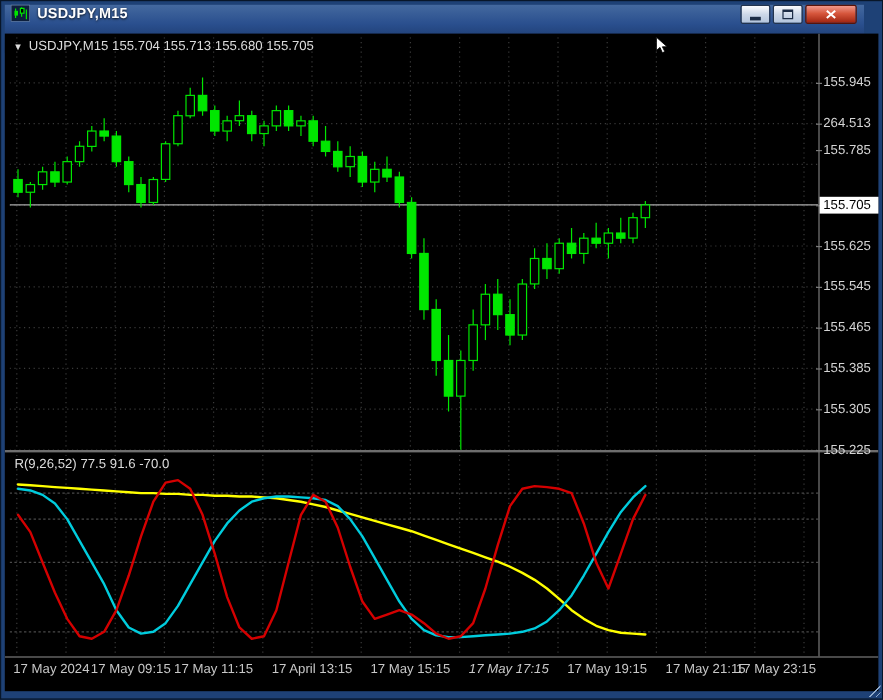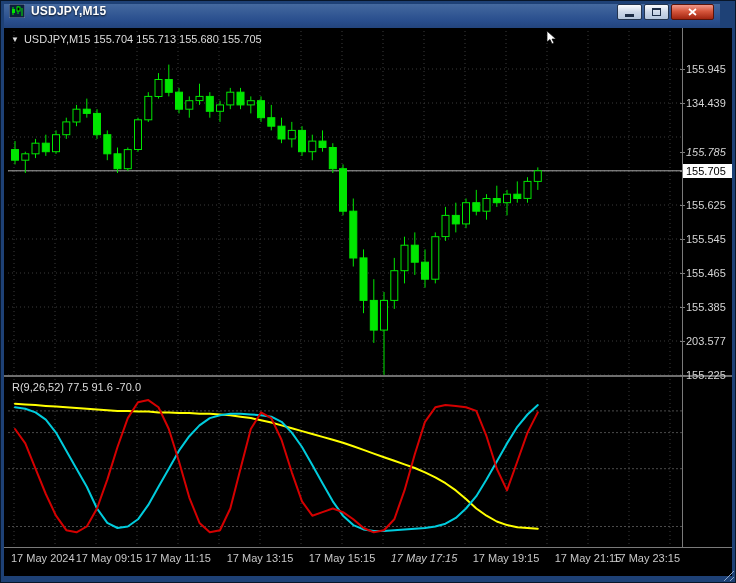--- a/index.html
+++ b/index.html
@@ -246,38 +246,38 @@
         </g>
         <polyline points="7.0,24.7 17.3,25.4 27.5,26.1 37.8,26.9 48.0,27.6 58.3,28.3 68.5,29.0 78.8,29.7 89.0,30.5 99.3,31.2 109.5,31.9 119.8,31.9 130.0,32.6 140.3,32.6 150.5,33.4 160.8,33.4 171.0,34.1 181.3,34.1 191.5,34.8 201.8,34.8 212.0,35.5 222.3,36.2 232.5,37.7 242.8,39.1 253.0,41.3 263.3,43.5 273.5,46.4 283.8,49.3 294.0,52.1 304.3,55.0 314.5,57.9 324.8,60.8 335.0,63.7 345.3,67.3 355.5,70.9 365.8,74.6 376.0,78.2 386.3,81.8 396.5,85.4 406.8,89.0 417.0,93.3 427.3,98.4 437.5,104.2 447.8,111.4 458.0,120.1 468.3,129.5 478.5,136.7 488.8,142.5 499.0,146.1 509.3,148.3 519.5,149.0 529.8,149.7" fill="none" stroke="#ffff00" stroke-width="2" stroke-linejoin="round" stroke-linecap="round"></polyline>
         <polyline points="7.0,28.3 17.3,29.7 27.5,33.4 37.8,40.6 48.0,53.6 58.3,71.7 68.5,89.7 78.8,107.8 89.0,129.5 99.3,143.9 109.5,149.0 119.8,147.5 130.0,140.3 140.3,125.9 150.5,107.8 160.8,89.7 171.0,71.7 181.3,57.2 191.5,46.4 201.8,39.1 212.0,36.2 222.3,34.8 232.5,34.8 242.8,35.5 253.0,36.2 263.3,37.7 273.5,42.8 283.8,53.6 294.0,68.0 304.3,86.1 314.5,104.2 324.8,122.3 335.0,136.7 345.3,146.1 355.5,150.4 365.8,151.9 376.0,151.9 386.3,151.2 396.5,150.4 406.8,149.7 417.0,149.0 427.3,147.5 437.5,144.7 447.8,138.9 458.0,129.5 468.3,117.2 478.5,100.6 488.8,82.5 499.0,64.4 509.3,47.8 519.5,35.5 529.8,26.1" fill="none" stroke="#00ccdd" stroke-width="2" stroke-linejoin="round" stroke-linecap="round"></polyline>
         <polyline points="7.0,50.0 17.3,64.4 27.5,89.7 37.8,115.0 48.0,136.7 58.3,151.2 68.5,153.3 78.8,147.5 89.0,129.5 99.3,100.6 109.5,68.0 119.8,39.1 130.0,23.2 140.3,21.1 150.5,28.3 160.8,50.0 171.0,82.5 181.3,118.6 191.5,143.9 201.8,153.3 212.0,151.2 222.3,129.5 232.5,89.7 242.8,50.0 253.0,33.4 263.3,39.1 273.5,60.8 283.8,93.3 294.0,122.3 304.3,136.7 314.5,133.1 324.8,129.5 335.0,133.1 345.3,140.3 355.5,149.0 365.8,153.3 376.0,151.2 386.3,140.3 396.5,111.4 406.8,75.3 417.0,42.8 427.3,28.3 437.5,26.1 447.8,26.9 458.0,28.3 468.3,31.9 478.5,57.2 488.8,89.7 499.0,111.4 509.3,82.5 519.5,53.6 529.8,33.4" fill="none" stroke="#d40000" stroke-width="2" stroke-linejoin="round" stroke-linecap="round"></polyline>
       </svg>
     <div class="ind-label">R(9,26,52) 77.5 91.6 -70.0</div>
 
     <div class="vaxis-line"></div>
     <div id="price-axis">
         <div class="axis-label" style="top: 35px;">155.945</div>
-        <div class="axis-label" style="top: 69px;">134.439</div>
-        <div class="axis-label" style="top: 118px; font-style: italic;">155.785</div>
+        <div class="axis-label" style="top: 69px;">264.513</div>
+        <div class="axis-label" style="top: 91px;">155.785</div>
         <div class="axis-label" style="top: 137px;">155.705</div>
         <div class="axis-label" style="top: 171px;">155.625</div>
         <div class="axis-label" style="top: 205px;">155.545</div>
         <div class="axis-label" style="top: 239px;">155.465</div>
         <div class="axis-label" style="top: 273px;">155.385</div>
-        <div class="axis-label" style="top: 307px;">203.577</div>
+        <div class="axis-label" style="top: 307px;">155.305</div>
         <div class="axis-label" style="top: 341px; text-align: center;">155.225</div>
       </div>
     <div class="price-tag">155.705</div>
 
     <div class="sep2"></div>
     <div id="time-axis">
         <div class="time-label" style="left: 7px;">17 May 2024</div>
         <div class="time-label" style="left: 92px; transform: translateX(-50%); margin-left: 13px;">17 May 09:15</div>
         <div class="time-label" style="left: 174px; transform: translateX(-50%);">17 May 11:15</div>
-        <div class="time-label" style="left: 256px; transform: translateX(-50%);">17 May 13:15</div>
+        <div class="time-label" style="left: 256px; transform: translateX(-50%);">17 April 13:15</div>
         <div class="time-label" style="left: 338px; transform: translateX(-50%);">17 May 15:15</div>
         <div class="time-label" style="left: 420px; transform: translateX(-50%); font-style: italic;">17 May 17:15</div>
         <div class="time-label" style="left: 502px; transform: translateX(-50%);">17 May 19:15</div>
         <div class="time-label" style="left: 584px; transform: translateX(-50%);">17 May 21:15</div>
         <div class="time-label" style="right: 52px;">17 May 23:15</div>
       </div>
 
     <div class="cursor">
       <svg width="12" height="14" viewBox="0 0 12 14">
         <path d="M1,0 L1,11 L4,8.5 L6,13 L8,12 L6,8 L10,8 Z" fill="#ffffff" stroke="#000000" stroke-width="0.7"></path>

